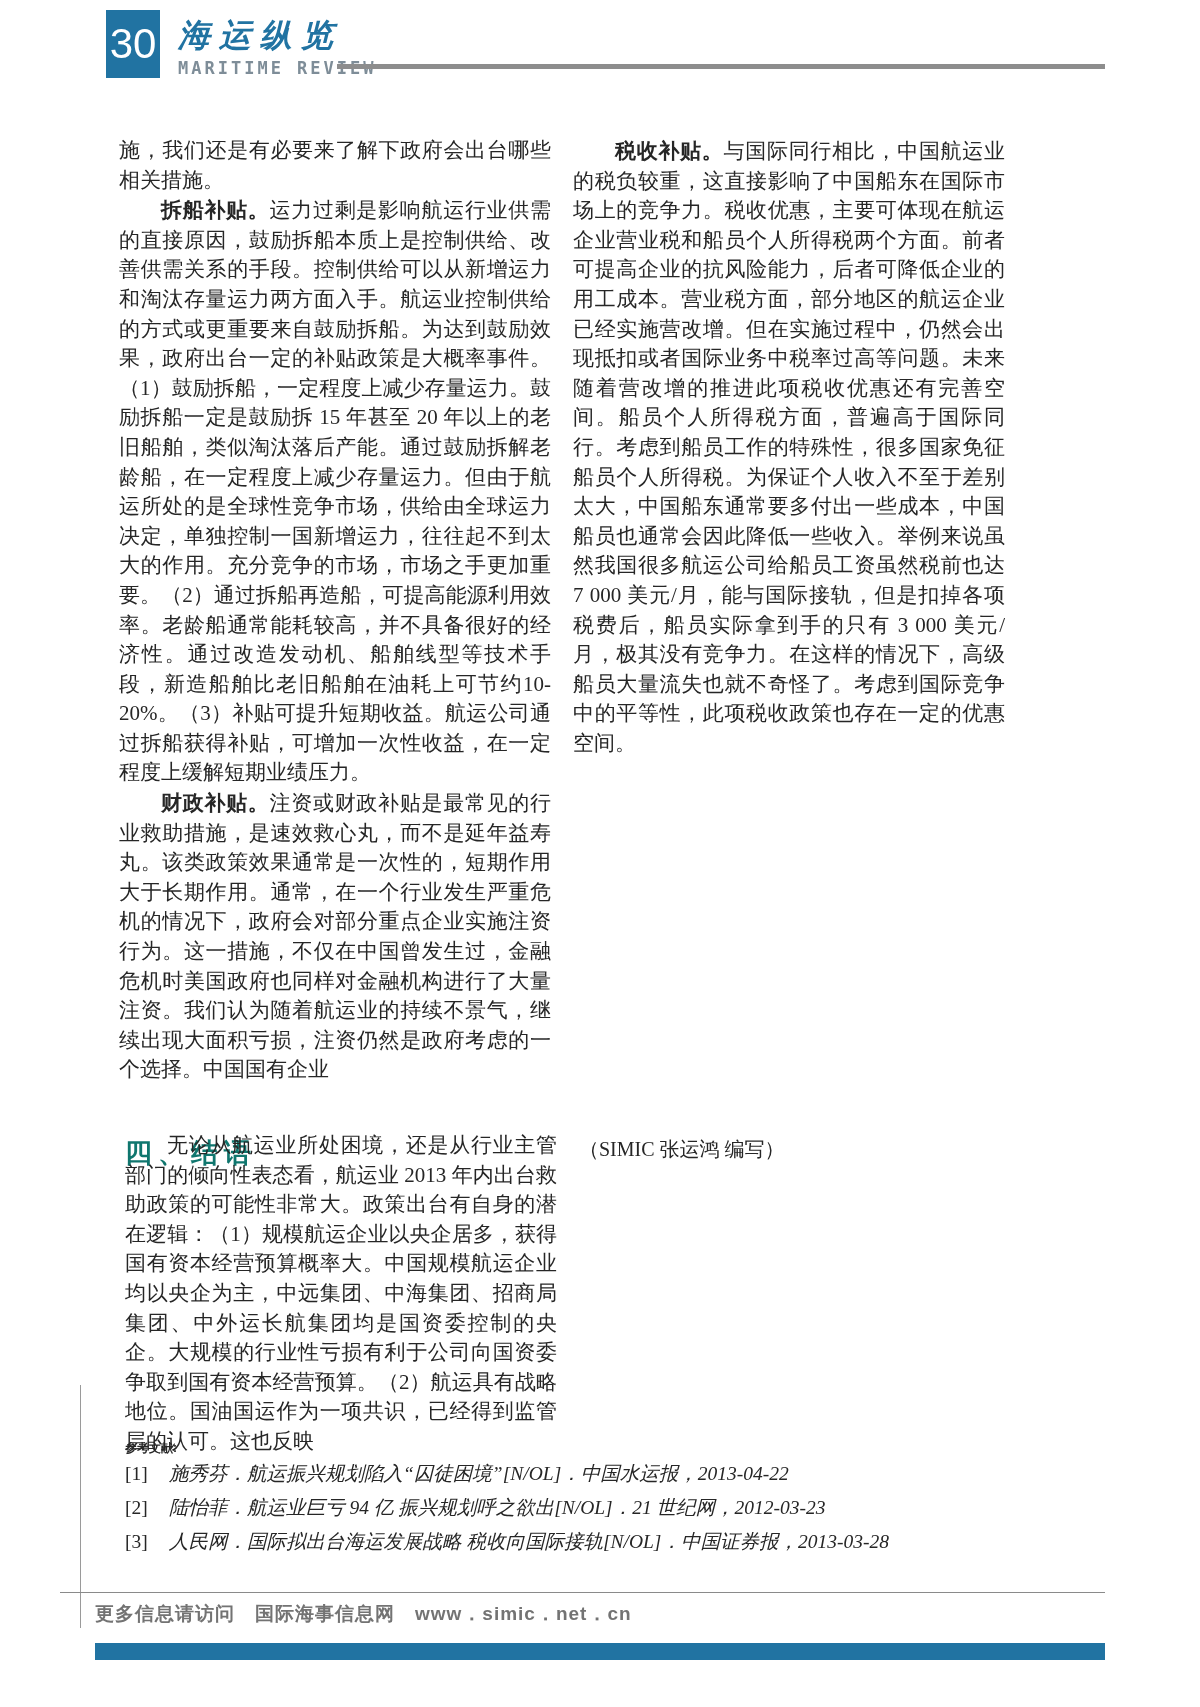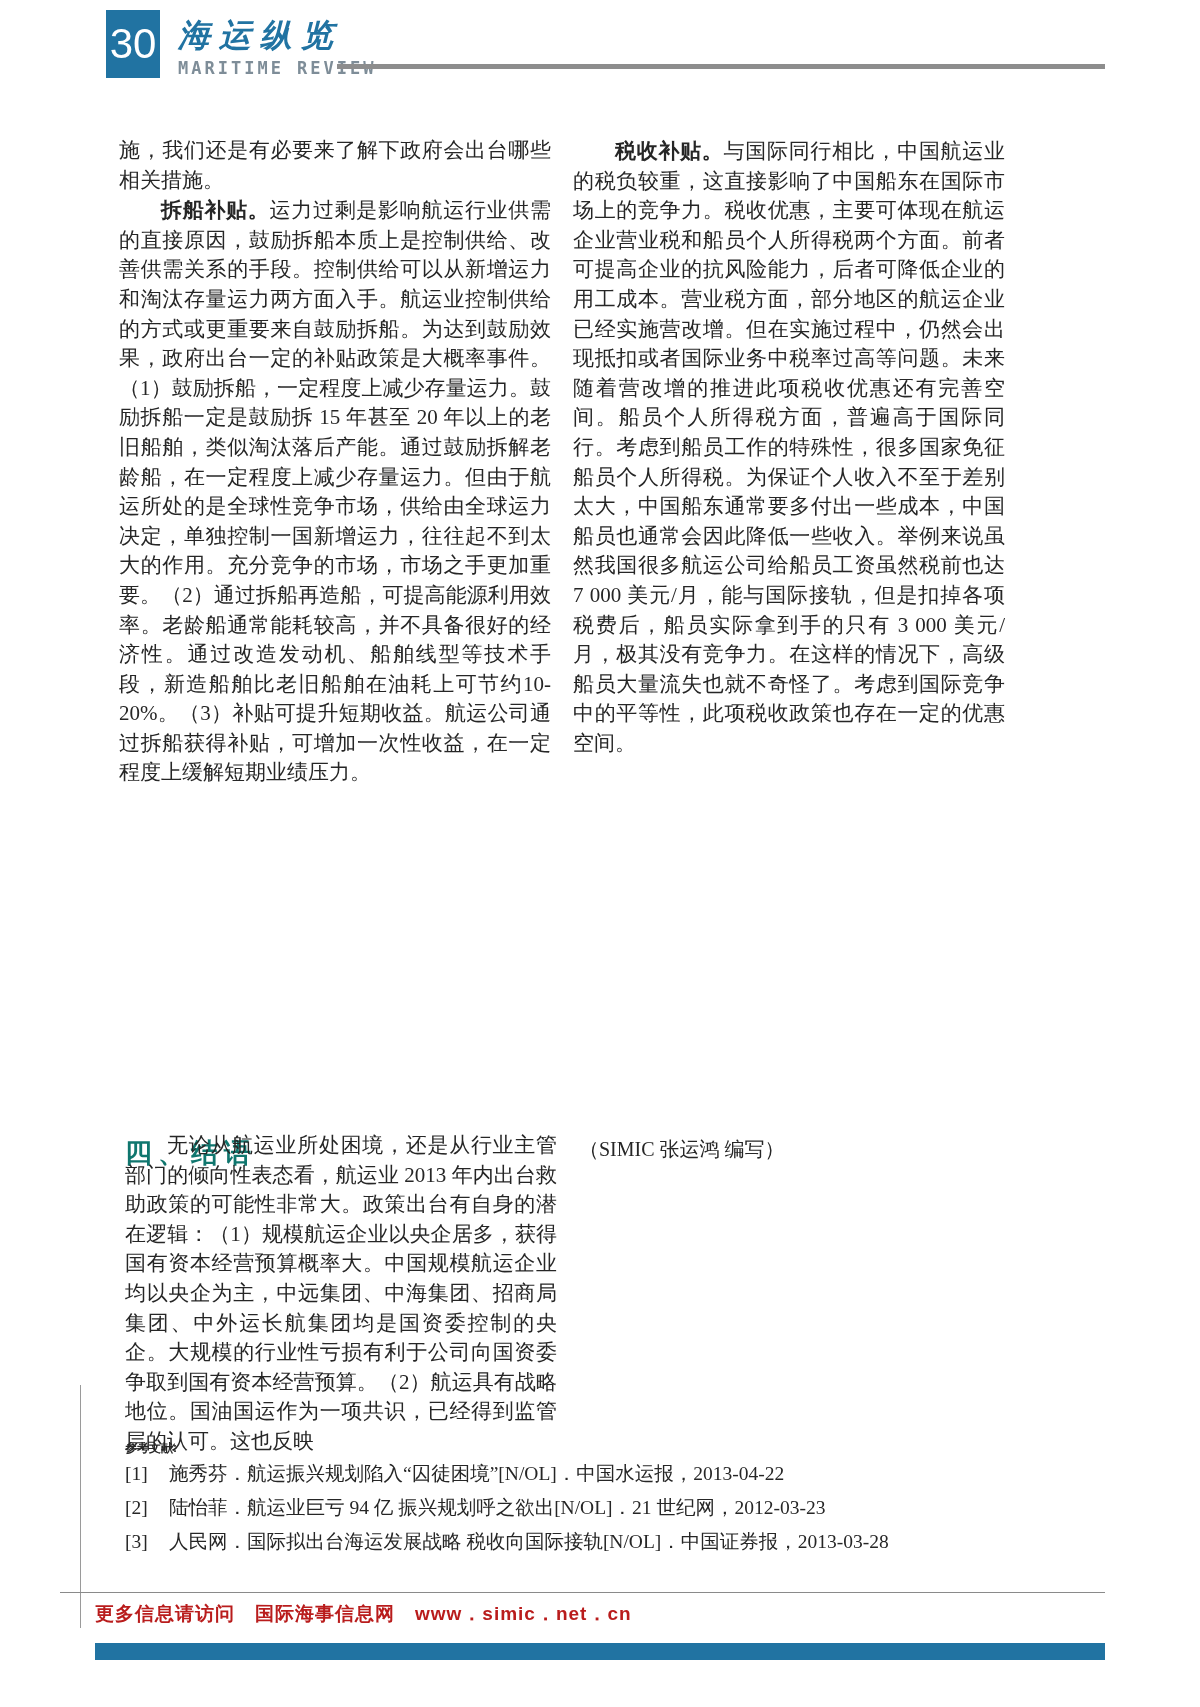--- a/index.html
+++ b/index.html
@@ -46,29 +46,29 @@
     font-size: 27px; letter-spacing: 6px; color: #0f766e;
   }
 
   .byline { text-align: left; margin-top: 4px; font-size: 20px; }
 
   
   .references { position: absolute; left: 125px; top: 1440px; width: 905px; }
   .ref-title { font-family: "Liberation Sans", sans-serif; font-weight: bold; font-size: 12px; margin-bottom: 0; }
   .ref-item { display: flex; font-size: 19.5px; line-height: 34px; }
   .ref-num { flex: 0 0 44px; }
-  .ref-text { flex: 1; }
+  .ref-text { flex: 1; font-style: italic; }
 
   
   .footer-vline { position: absolute; left: 80px; top: 1385px; width: 1px; height: 243px; background: #9a9a9a; }
   .footer-rule { position: absolute; left: 60px; top: 1592px; width: 1045px; height: 1px; background: #8a8a8a; }
   .footer-text {
     position: absolute; left: 95px; top: 1601px;
     font-family: "Liberation Sans", sans-serif; font-weight: bold;
-    font-size: 19px; color: #b91c1c; letter-spacing: 1px;
+    font-size: 19px; color: #737373; letter-spacing: 1px;
   }
   .footer-bar { position: absolute; left: 95px; top: 1643px; width: 1010px; height: 17px; background: #2173a2; }
 </style>
 </head>
 <body>
 
 <div class="page">
 
   <div class="header">
     <div class="page-num-box">
@@ -78,20 +78,21 @@
       <div class="title-cn">海运纵览</div>
       <div class="title-en">MARITIME REVIEW</div>
     </div>
   </div>
   <div class="header-rule"></div>
 
   <div class="article two-col">
     <div class="col">
       <p class="para"><span>施，我们还是有必要来了解下政府会出台哪些相关措施。</span></p>
       <p class="para indent"><strong class="lead">拆船补贴。</strong><span>运力过剩是影响航运行业供需的直接原因，鼓励拆船本质上是控制供给、改善供需关系的手段。控制供给可以从新增运力和淘汰存量运力两方面入手。航运业控制供给的方式或更重要来自鼓励拆船。为达到鼓励效果，政府出台一定的补贴政策是大概率事件。（1）鼓励拆船，一定程度上减少存量运力。鼓励拆船一定是鼓励拆 15 年甚至 20 年以上的老旧船舶，类似淘汰落后产能。通过鼓励拆解老龄船，在一定程度上减少存量运力。但由于航运所处的是全球性竞争市场，供给由全球运力决定，单独控制一国新增运力，往往起不到太大的作用。充分竞争的市场，市场之手更加重要。（2）通过拆船再造船，可提高能源利用效率。老龄船通常能耗较高，并不具备很好的经济性。通过改造发动机、船舶线型等技术手段，新造船舶比老旧船舶在油耗上可节约10-20%。（3）补贴可提升短期收益。航运公司通过拆船获得补贴，可增加一次性收益，在一定程度上缓解短期业绩压力。</span></p>
+      <p class="para indent"><strong class="lead">财政补贴。</strong><span>注资或财政补贴是最常见的行业救助措施，是速效救心丸，而不是延年益寿丸。该类政策效果通常是一次性的，短期作用大于长期作用。通常，在一个行业发生严重危机的情况下，政府会对部分重点企业实施注资行为。这一措施，不仅在中国曾发生过，金融危机时美国政府也同样对金融机构进行了大量注资。我们认为随着航运业的持续不景气，继续出现大面积亏损，注资仍然是政府考虑的一个选择。中国国有企业</span></p>
     </div>
     <div class="col">
       <p class="para indent"><strong class="lead">税收补贴。</strong><span>与国际同行相比，中国航运业的税负较重，这直接影响了中国船东在国际市场上的竞争力。税收优惠，主要可体现在航运企业营业税和船员个人所得税两个方面。前者可提高企业的抗风险能力，后者可降低企业的用工成本。营业税方面，部分地区的航运企业已经实施营改增。但在实施过程中，仍然会出现抵扣或者国际业务中税率过高等问题。未来随着营改增的推进此项税收优惠还有完善空间。船员个人所得税方面，普遍高于国际同行。考虑到船员工作的特殊性，很多国家免征船员个人所得税。为保证个人收入不至于差别太大，中国船东通常要多付出一些成本，中国船员也通常会因此降低一些收入。举例来说虽然我国很多航运公司给船员工资虽然税前也达 7 000 美元/月，能与国际接轨，但是扣掉各项税费后，船员实际拿到手的只有 3 000 美元/月，极其没有竞争力。在这样的情况下，高级船员大量流失也就不奇怪了。考虑到国际竞争中的平等性，此项税收政策也存在一定的优惠空间。</span></p>
     </div>
   </div>
 
   <div class="section-heading">四、结语</div>
 
   <div class="conclusion-cols two-col">
     <div class="col">

